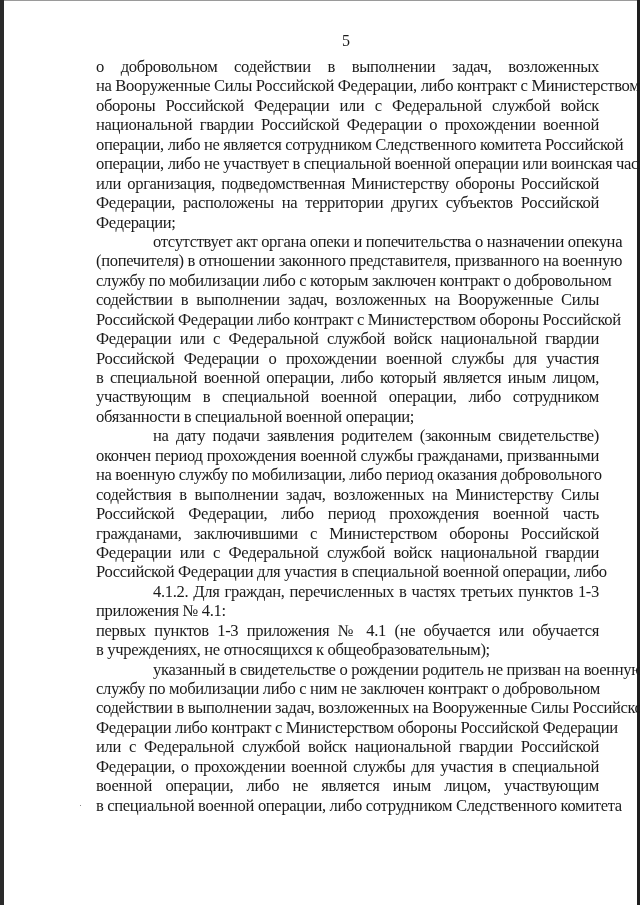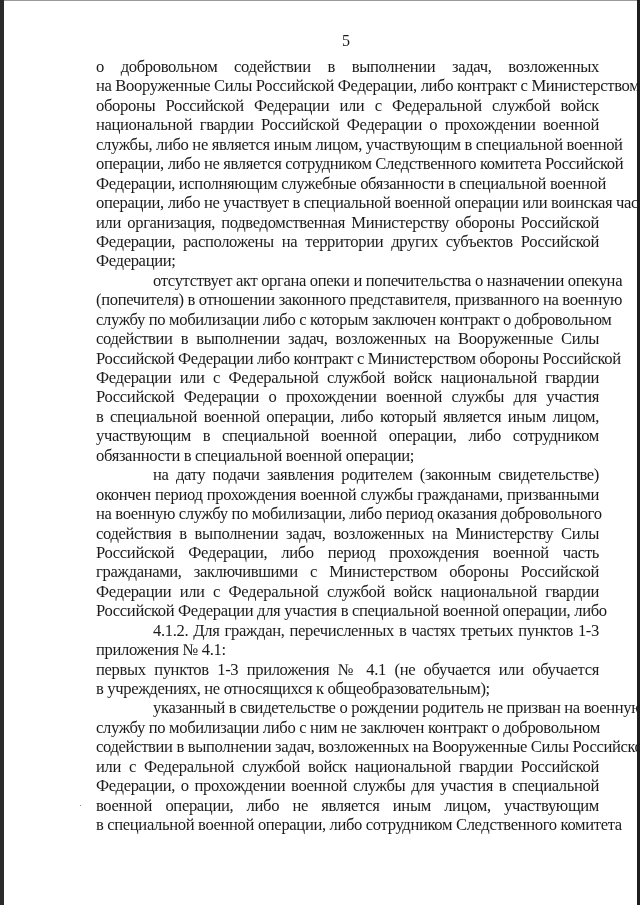--- a/index.html
+++ b/index.html
@@ -49,23 +49,21 @@
 <div class="edge-right"></div>
 <div class="speck"></div>
 
 <div class="page-number">5</div>
 
 <div class="body-text" id="body-text">
     <span class="line">о добровольном содействии в выполнении задач, возложенных</span>
     <span class="line">на Вооруженные Силы Российской Федерации, либо контракт с Министерством</span>
     <span class="line">обороны Российской Федерации или с Федеральной службой войск</span>
     <span class="line">национальной гвардии Российской Федерации о прохождении военной</span>
-    <span class="line">службы, либо не является иным лицом, участвующим в специальной военной</span>
     <span class="line">операции, либо не является сотрудником Следственного комитета Российской</span>
-    <span class="line">Федерации, исполняющим служебные обязанности в специальной военной</span>
     <span class="line">операции, либо не участвует в специальной военной операции или воинская часть</span>
     <span class="line">или организация, подведомственная Министерству обороны Российской</span>
     <span class="line">Федерации, расположены на территории других субъектов Российской</span>
     <span class="line last">Федерации;</span>
     <span class="line indent">отсутствует акт органа опеки и попечительства о назначении опекуна</span>
     <span class="line">(попечителя) в отношении законного представителя, призванного на военную</span>
     <span class="line">службу по мобилизации либо с которым заключен контракт о добровольном</span>
     <span class="line">содействии в выполнении задач, возложенных на Вооруженные Силы</span>
     <span class="line">Российской Федерации либо контракт с Министерством обороны Российской</span>
     <span class="line">Федерации или с Федеральной службой войск национальной гвардии</span>
@@ -81,17 +79,18 @@
     <span class="line">гражданами, заключившими с Министерством обороны Российской</span>
     <span class="line">Федерации или с Федеральной службой войск национальной гвардии</span>
     <span class="line">Российской Федерации для участия в специальной военной операции, либо</span>
     <span class="line indent">4.1.2. Для граждан, перечисленных в частях третьих пунктов 1-3</span>
     <span class="line last">приложения № 4.1:</span>
     <span class="line">первых пунктов 1-3 приложения № 4.1 (не обучается или обучается</span>
     <span class="line last">в учреждениях, не относящихся к общеобразовательным);</span>
     <span class="line indent">указанный в свидетельстве о рождении родитель не призван на военную</span>
     <span class="line">службу по мобилизации либо с ним не заключен контракт о добровольном</span>
     <span class="line">содействии в выполнении задач, возложенных на Вооруженные Силы Российской</span>
+    <span class="line">Федерации либо контракт с Министерством обороны Российской Федерации</span>
     <span class="line">или с Федеральной службой войск национальной гвардии Российской</span>
     <span class="line">Федерации, о прохождении военной службы для участия в специальной</span>
     <span class="line">военной операции, либо не является иным лицом, участвующим</span>
     <span class="line">в специальной военной операции, либо сотрудником Следственного комитета</span>
   </div>
 
 </body></html>

